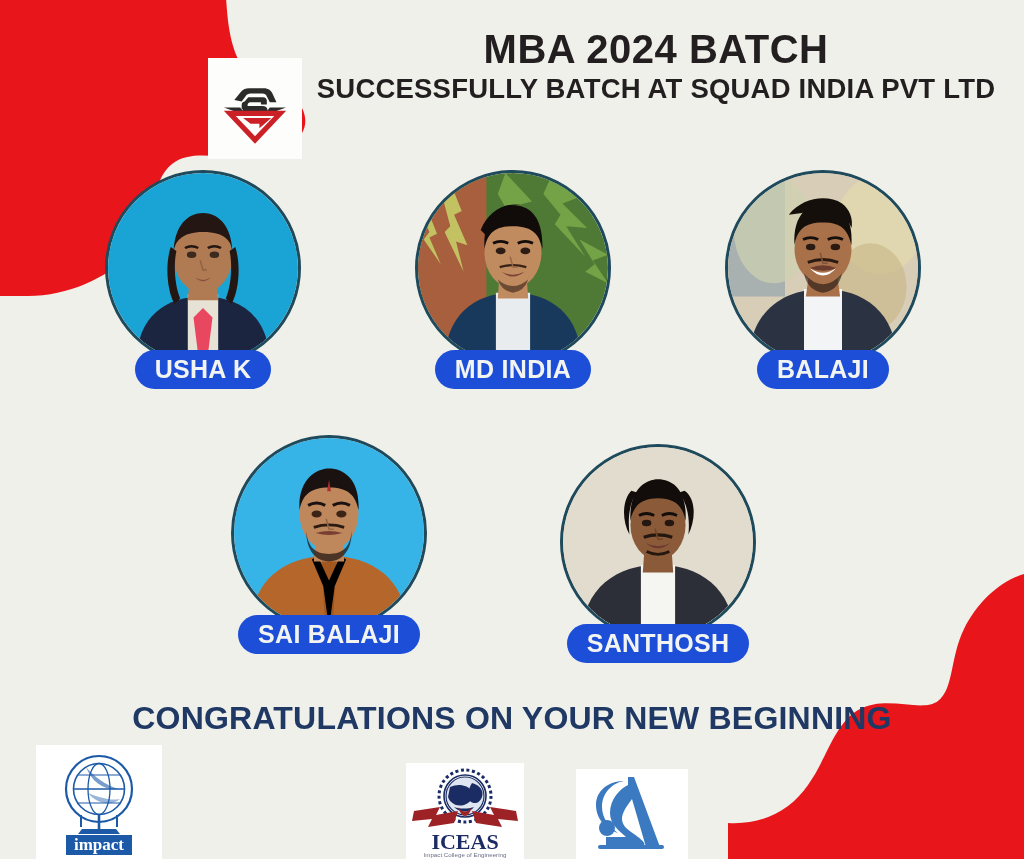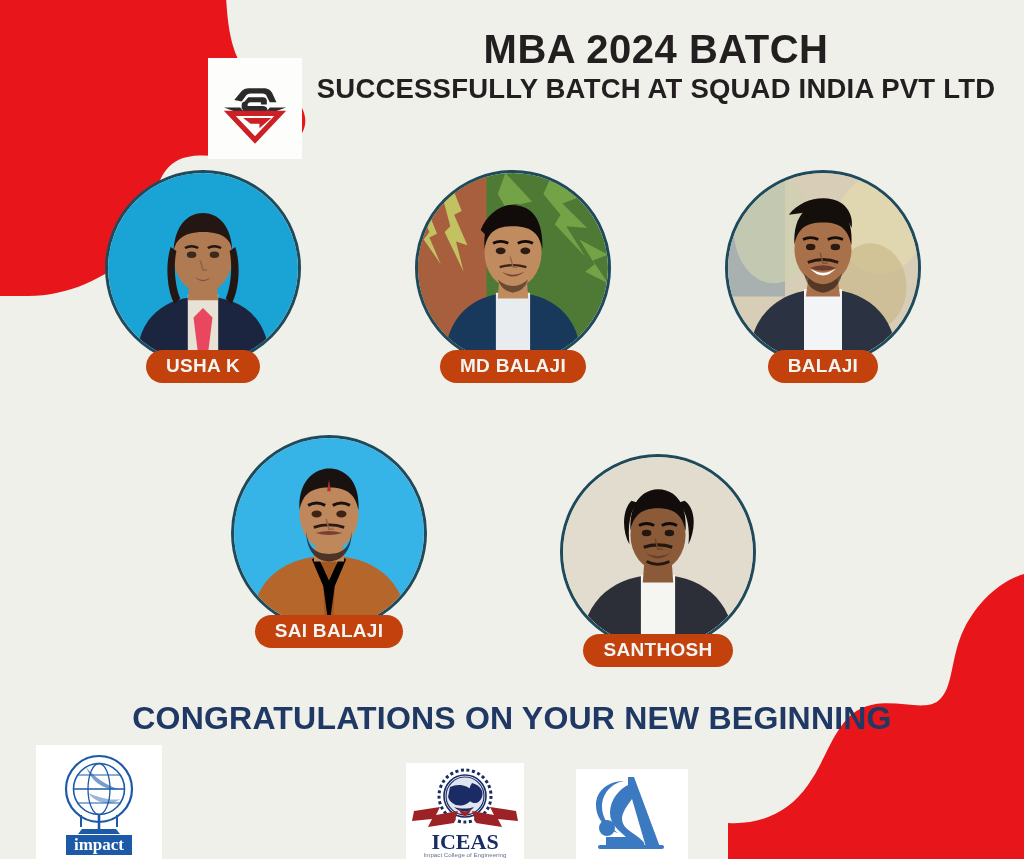--- a/index.html
+++ b/index.html
@@ -60,38 +60,38 @@
     background:#cfd6d2;
     box-sizing:border-box;
   }
   .photo{position:absolute;inset:0;overflow:hidden;border-radius:50%;}
   .photo svg{width:100%;height:100%;display:block;}
 
   .name-badge{
     position:relative;
     margin:-16px auto 12px auto;
     display:table;
-    background:#c2410c;
+    background:#1d4ed8;
     color:#f2f4f2;
     border-radius:999px;
     padding:6px 20px 7px 20px;
-    font-size:19px;font-weight:bold;
+    font-size:25px;font-weight:bold;
     letter-spacing:.3px;
     line-height:1.04;
     white-space:nowrap;
     z-index:4;
     font-family:"Liberation Sans", sans-serif;
   }
 
   
   #student-0{left:88px;top:170px;}
   #student-1{left:398px;top:170px;}
   #student-2{left:708px;top:170px;}
   #student-3{left:214px;top:435px;}
-  #student-4{left:543px;top:454px;text-align:center;}
+  #student-4{left:543px;top:444px;text-align:center;}
 
   
   #congrats{
     position:absolute;left:0;top:700px;width:1024px;
     text-align:center;
     font-size:32px;font-weight:bold;
     color:#1f3864;letter-spacing:.2px;
     font-family:"Liberation Sans", sans-serif;
   }
 
@@ -194,21 +194,21 @@
           <ellipse cx="113" cy="82" rx="5.2" ry="3.6" fill="#2c1d14"></ellipse>
           <path d="M79,74 Q87,70 95,74" stroke="#110c0a" stroke-width="3" fill="none"></path>
           <path d="M105,74 Q113,70 121,74" stroke="#110c0a" stroke-width="3" fill="none"></path>
           <path d="M88,104 Q100,110 112,104 Q100,114 88,104 Z" fill="#7d4339"></path>
           <path d="M86,99 Q100,95 114,99" stroke="#3a2418" stroke-width="2.4" fill="none"></path>
           <path d="M84,112 Q100,126 116,112 Q112,124 100,126 Q88,124 84,112 Z" fill="#241812" opacity=".55"></path>
           <path d="M97,88 L100,99 L105,99" stroke="#96674a" stroke-width="1.6" fill="none"></path>
         </svg>
       </div>
     </div>
-    <div class="name-badge">MD BALAJI</div>
+    <div class="name-badge">MD INDIA</div>
   </div>
 
   <div class="student" id="student-2">
     <div class="photo-ring">
       <div class="photo">
         <svg viewBox="0 0 200 200" preserveAspectRatio="xMidYMid slice">
           <rect width="200" height="200" fill="#d8cdb6"></rect>
           <rect x="0" y="0" width="60" height="130" fill="#9aa7ad" opacity=".75"></rect>
           <ellipse cx="48" cy="60" rx="42" ry="56" fill="#cfd2b0" opacity=".7"></ellipse>
           <ellipse cx="160" cy="54" rx="46" ry="52" fill="#e3d8ad" opacity=".75"></ellipse>

